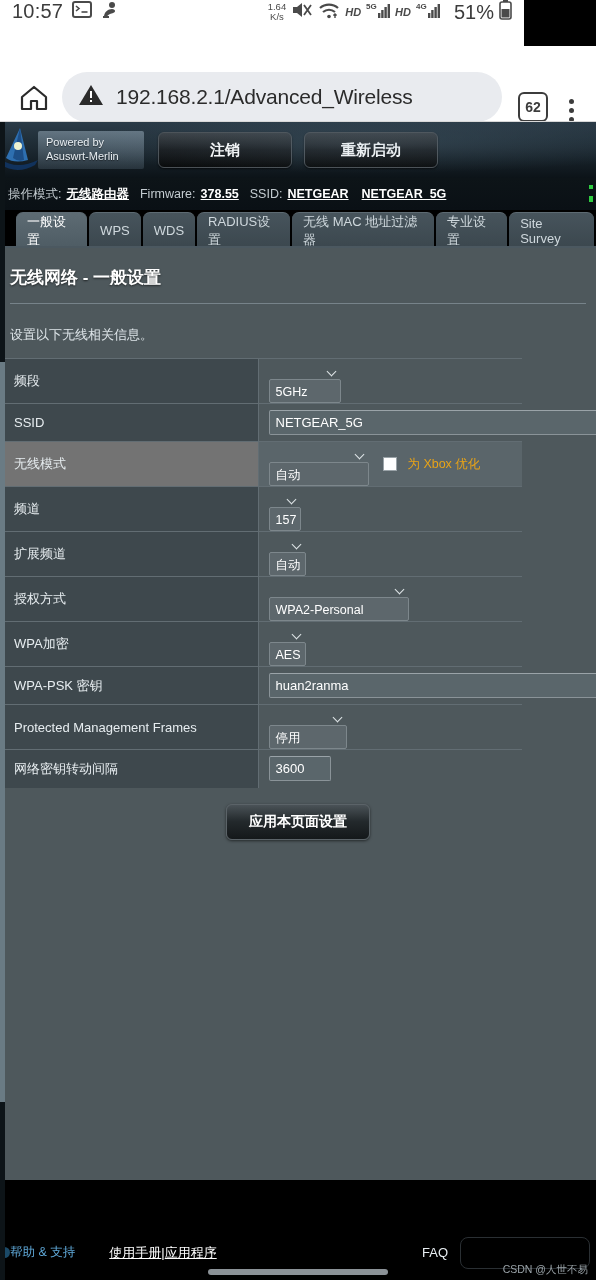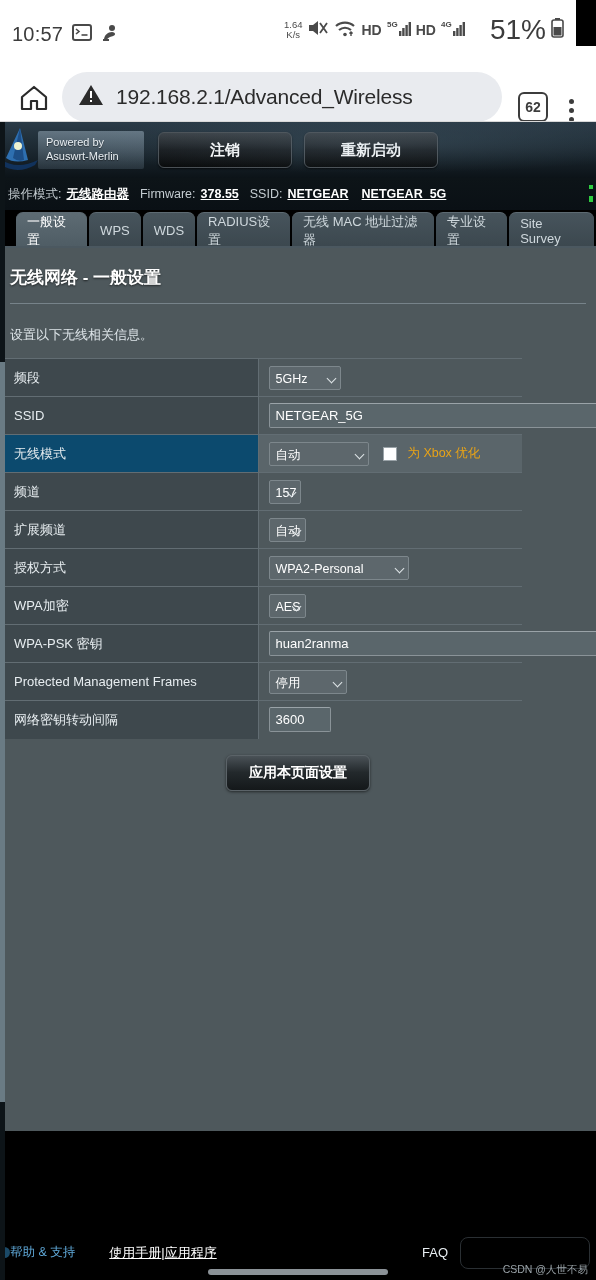--- a/index.html
+++ b/index.html
@@ -6,30 +6,30 @@
   html, body {
     width: 596px; height: 1280px;
     background: #000;
     font-family: "Liberation Sans", "DejaVu Sans", sans-serif;
     overflow: hidden;
   }
   #screen { position: relative; width: 596px; height: 1280px; background: #000; overflow: hidden; }
 
   
   .statusbar {
-    position: absolute; top: 0; left: 0; width: 576px; height: 46px;
-    background: #ffffff; display: flex; align-items: flex-end;
+    position: absolute; top: 0; left: 0; width: 524px; height: 46px;
+    background: #ffffff; display: flex; align-items: flex-start;
     padding: 0 12px; color: #4a4a4a;
   }
   .sb-left { display: flex; align-items: center; gap: 9px; }
   .sb-time { font-size: 20px; letter-spacing: .2px; color: #3c3c3c; }
   .sb-right { margin-left: auto; display: flex; align-items: center; gap: 5px; }
   .sb-rate { font-size: 9.5px; line-height: 10px; text-align: center; color: #4a4a4a; }
-  .sb-lbl { font-size: 14px; font-weight: bold; color: #4a4a4a; }
-  .sb-pct { font-size: 28px; color: #3c3c3c; margin-left: 20px; }
+  .sb-lbl { font-size: 11px; font-weight: bold; color: #4a4a4a; font-style: italic; }
+  .sb-pct { font-size: 20px; color: #3c3c3c; margin-left: 9px; }
   .ico { display: inline-block; }
 
   
   .browser {
     position: absolute; top: 46px; left: 0; width: 596px; height: 76px;
     background: #ffffff; display: flex; align-items: flex-end; padding: 0 12px;
   }
   .home-btn { width: 44px; height: 44px; display: flex; align-items: center; justify-content: center; }
   .urlbar {
     flex: 1; height: 50px; background: #e9ebef; border-radius: 25px;
@@ -117,28 +117,29 @@
 
   table.form { width: 522px; border-collapse: collapse; background: #4e585c; table-layout: fixed; }
   table.form tr { border-top: 1px solid #626d73; }
   table.form td { vertical-align: middle; height: 38px; }
   td.k {
     width: 258px; background: #3e484d; color: #e7edf0; font-size: 13px;
     padding-left: 14px; border-right: 1px solid #626d73;
   }
   td.v { background: #4e585c; padding-left: 10px; }
   .row-alt td.v { background: #5a656a; }
-  .row-alt td.k { background: #0c4a6e; font-family: Liberation Serif, serif; }
+  .row-alt td.k { background: #737373; font-family: Liberation Serif, serif; }
 
   select.ctl, .fakesel {
     appearance: none; -webkit-appearance: none;
     background: #5d676c; color: #fff; font-size: 12.5px;
     border: 1px solid #7d878c; border-radius: 2px;
     height: 24px; padding: 0 4px 0 6px;
     font-family: "Liberation Sans", sans-serif;
+    margin-top: 20px;
   }
   .selwrap { position: relative; display: inline-block; vertical-align: middle; }
   .selwrap .chev {
     position: absolute; right: 6px; top: 9px; width: 7px; height: 7px;
     border-right: 1.6px solid #dfe5e8; border-bottom: 1.6px solid #dfe5e8;
     transform: rotate(45deg); pointer-events: none;
   }
   input.txt {
     background: #5a666b; color: #fff; font-size: 13px;
     border: 1px solid #8a9398; border-top-color:#9aa3a8; border-radius: 2px;

